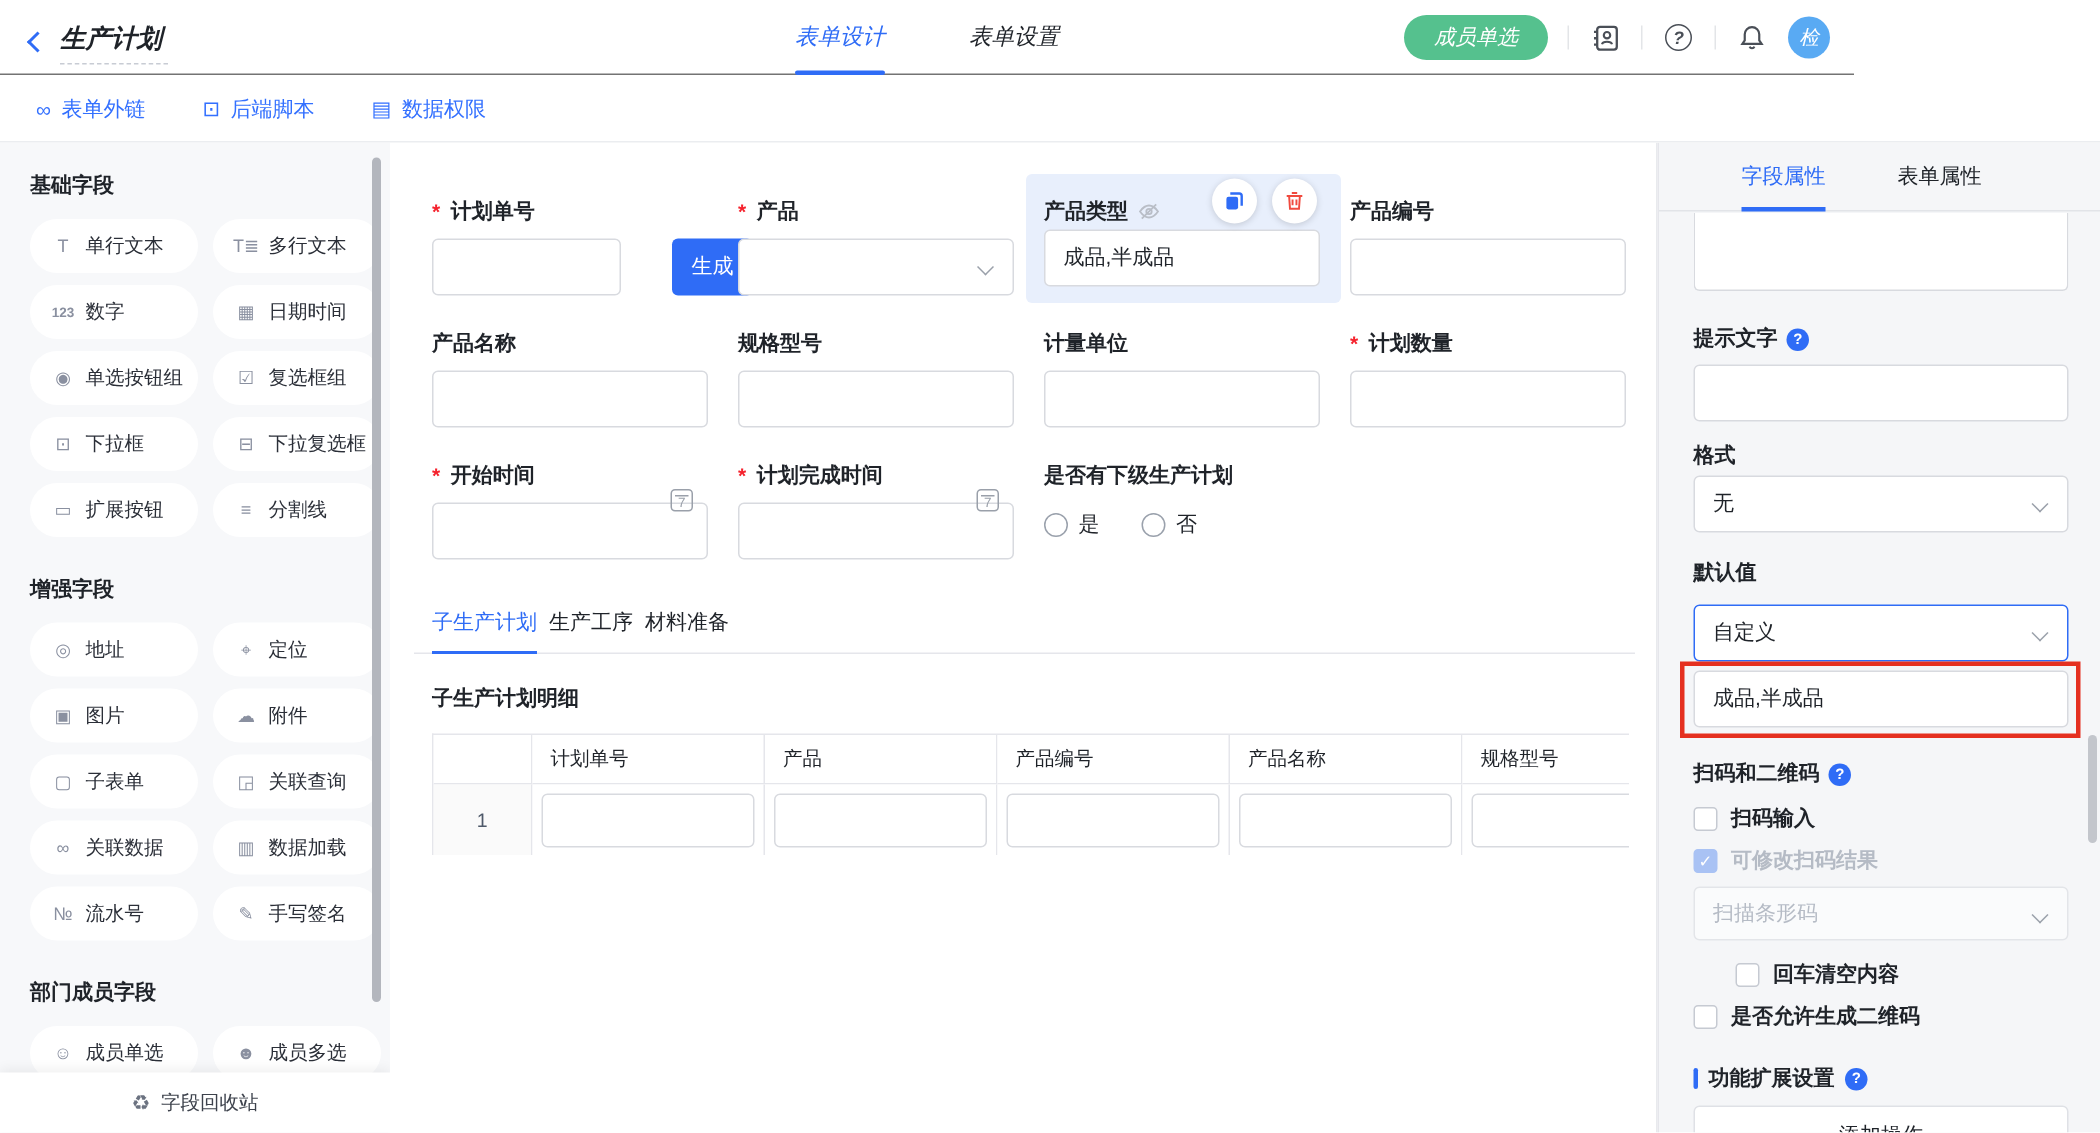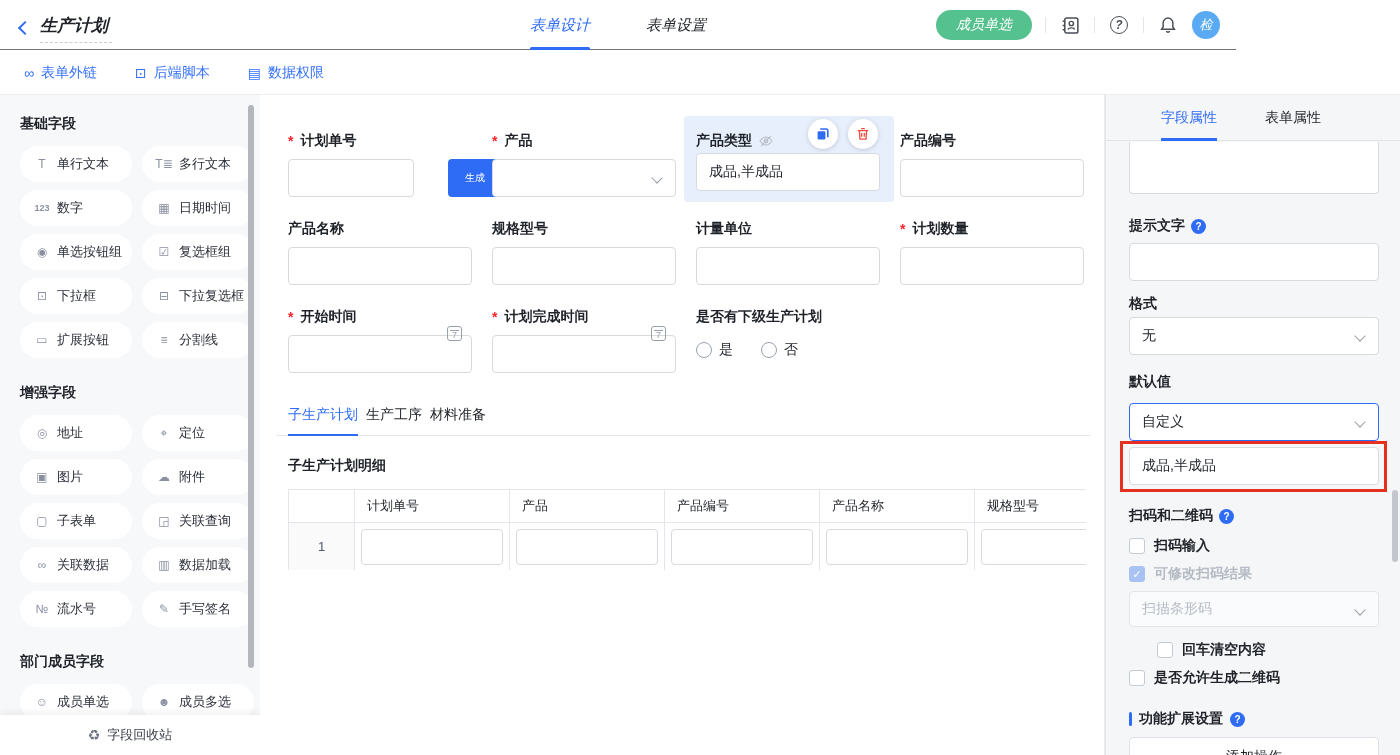--- a/index.html
+++ b/index.html
@@ -48,21 +48,21 @@
 
   
   .canvas { position:absolute; left:260px; top:95px; width:845px; height:660px; background:#fff; border-right:1px solid #e8eaed; overflow:hidden; }
   .lbl { font-size:14px; font-weight:700; height:20px; display:flex; align-items:center; gap:6px; white-space:nowrap; }
   .req { color:#f5222d; margin-right:1px; font-weight:700; }
   .inp { height:38px; background:#fff; border:1px solid #d8dadf; border-radius:4px; font-size:14px; display:flex; align-items:center; padding:0 12px; }
   .sel { position:relative; }
   .sel::after { content:""; position:absolute; right:14px; top:14px; width:7px; height:7px; border-right:1.5px solid #9aa0aa; border-bottom:1.5px solid #9aa0aa; transform:rotate(45deg); }
   .fld { position:absolute; width:184px; }
   .fld .inp, .fld .sel { margin-top:8px; }
-  .gen-btn { position:absolute; left:160px; top:28px; width:54px; height:38px; background:#2f6cf6; color:#fff; font-size:10px; border-radius:4px; display:flex; align-items:center; justify-content:center; cursor:pointer; }
+  .gen-btn { position:absolute; left:160px; top:28px; width:54px; height:38px; background:#2f6cf6; color:#fff; font-size:14px; border-radius:4px; display:flex; align-items:center; justify-content:center; cursor:pointer; }
   .sel-field { position:absolute; left:424px; top:21px; width:210px; height:86px; background:#e8effc; border-radius:4px;padding-left:48px; }
   .sel-field .lbl { position:absolute; left:12px; top:15px; }
   .sel-field .inp { position:absolute; left:12px; top:37px; width:184px; }
   .float-btn { position:absolute; top:3px; width:30px; height:30px; border-radius:50%; background:#fff; box-shadow:0 1px 5px rgba(0,0,0,.16); display:flex; align-items:center; justify-content:center; cursor:pointer; }
   .date-ic { position:absolute; right:10px; top:19px; width:15px; height:15px; border:1.3px solid #9aa0aa; border-radius:3px; color:#9aa0aa; font-size:9px; display:flex; align-items:center; justify-content:center; }
   .date-ic::before { content:""; position:absolute; top:3px; left:2px; right:2px; border-top:1px solid #9aa0aa; }
   .date-ic::after { content:"7"; margin-top:3px; }
   .radio { width:16px; height:16px; border:1.4px solid #9aa1ac; border-radius:50%; background:#fff; flex:none; }
   .radio-opt { display:flex; align-items:center; gap:7px; font-size:14px; cursor:pointer; }
   .subtabs { position:absolute; left:16px; top:306px; width:814px; height:35px; border-bottom:1px solid #e5e6eb; display:flex; gap:8px; padding-left:12px; }

